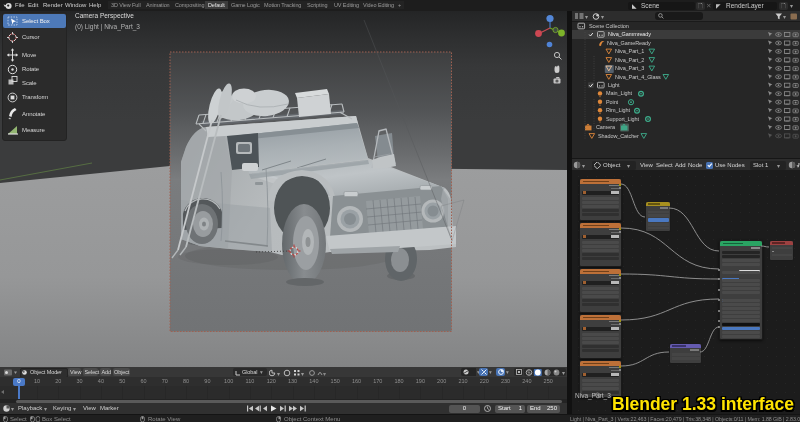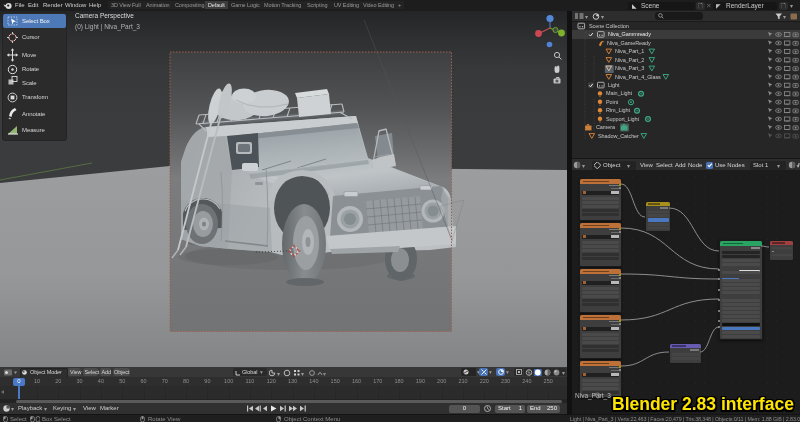--- a/index.html
+++ b/index.html
@@ -794,13 +794,13 @@
   <div class="t" style="left:148px;top:0.5px;">Rotate View</div>
   <svg class="abs" style="left:276px;top:1px" width="5" height="6">
       <rect x="0.5" y="0.5" width="4" height="5.4" rx="2" fill="none" stroke="#999" stroke-width="0.7"></rect>
       <rect x="2.5" y="0.5" width="2" height="2.7" fill="#999"></rect>
     </svg>
   <div class="t" style="left:284px;top:0.5px;">Object Context Menu</div>
   <div class="t" style="left:570px;top:1px;font-size:5.5px;letter-spacing:-0.1px;transform:scaleX(0.97);transform-origin:0 0;">Light | Niva_Part_3 | Verts:22,463 | Faces:20,479 | Tris:38,348 | Objects:0/11 | Mem: 1.88 GiB | 2.83.0</div>
 </div>
 
 <div class="t" style="left:612px;top:394px;font-size:17.5px;font-weight:bold;color:#ffe400;letter-spacing:0px;
-     text-shadow:-1.5px -1.5px 0 #000, 1.5px -1.5px 0 #000, -1.5px 1.5px 0 #000, 1.5px 1.5px 0 #000, 0 -1.5px 0 #000, 0 1.5px 0 #000, -1.5px 0 0 #000, 1.5px 0 0 #000;">Blender 2.83 interface</div>
+     text-shadow:-1.5px -1.5px 0 #000, 1.5px -1.5px 0 #000, -1.5px 1.5px 0 #000, 1.5px 1.5px 0 #000, 0 -1.5px 0 #000, 0 1.5px 0 #000, -1.5px 0 0 #000, 1.5px 0 0 #000;">Blender 1.33 interface</div>
 
 </body></html>

